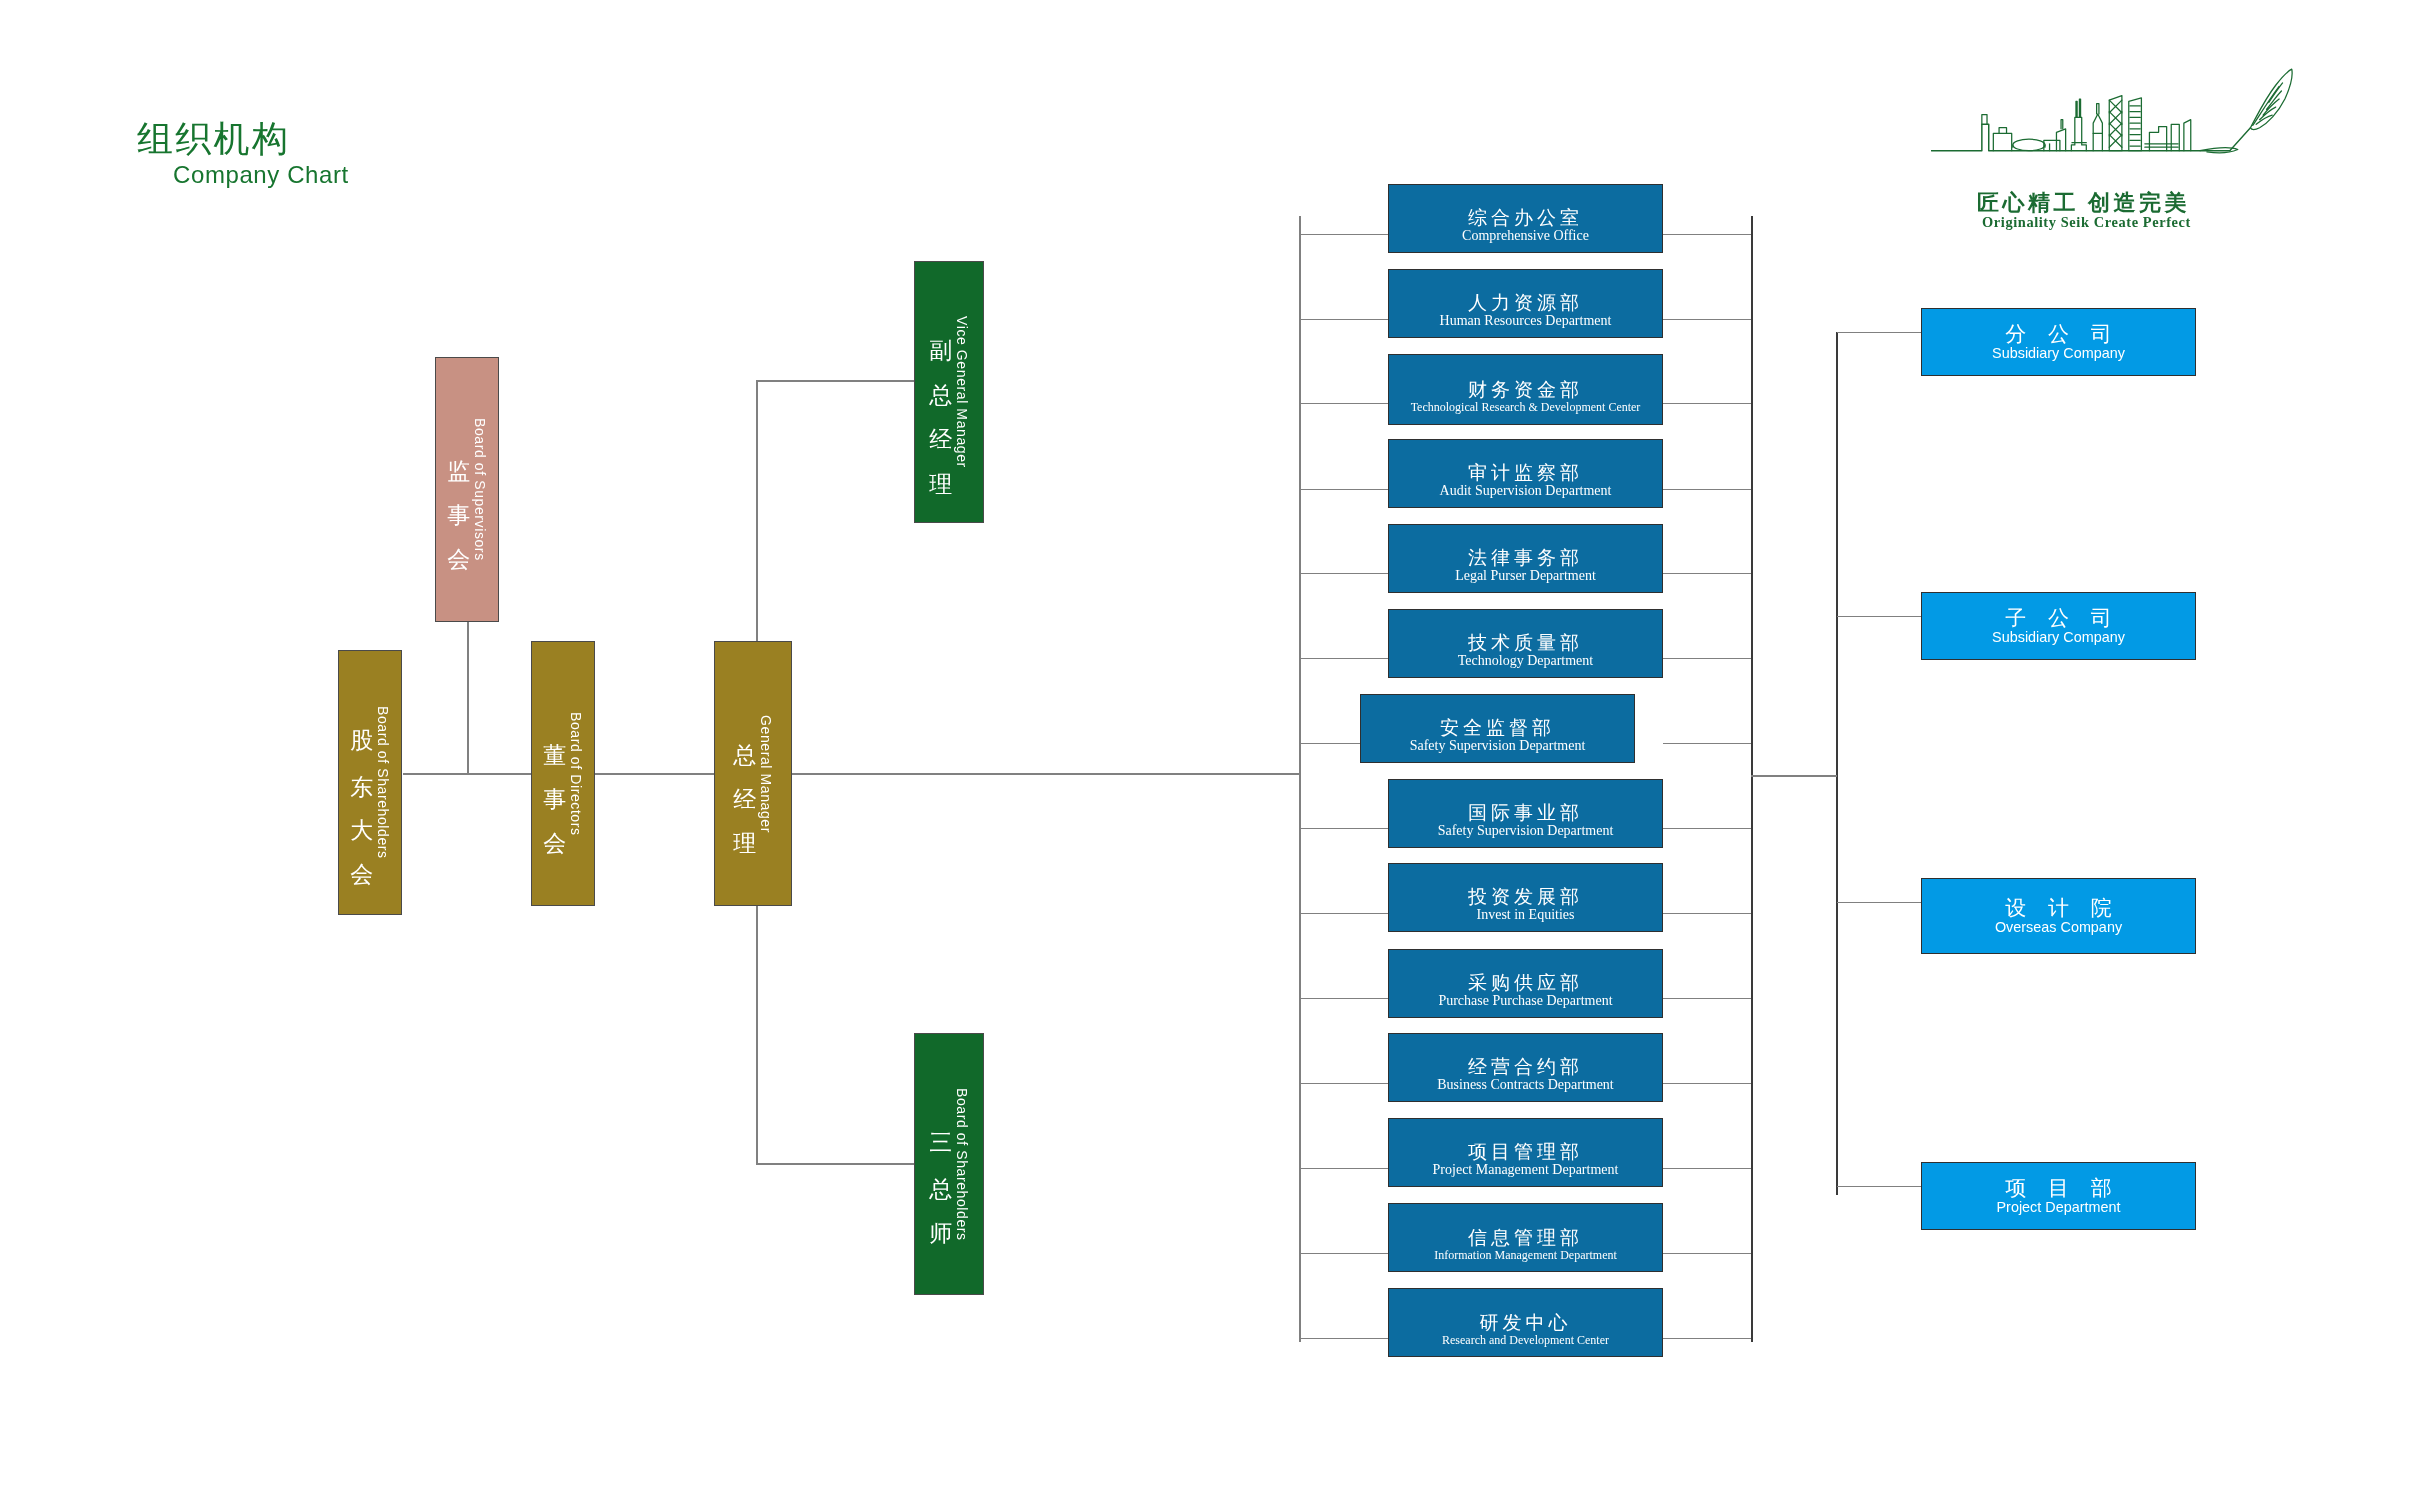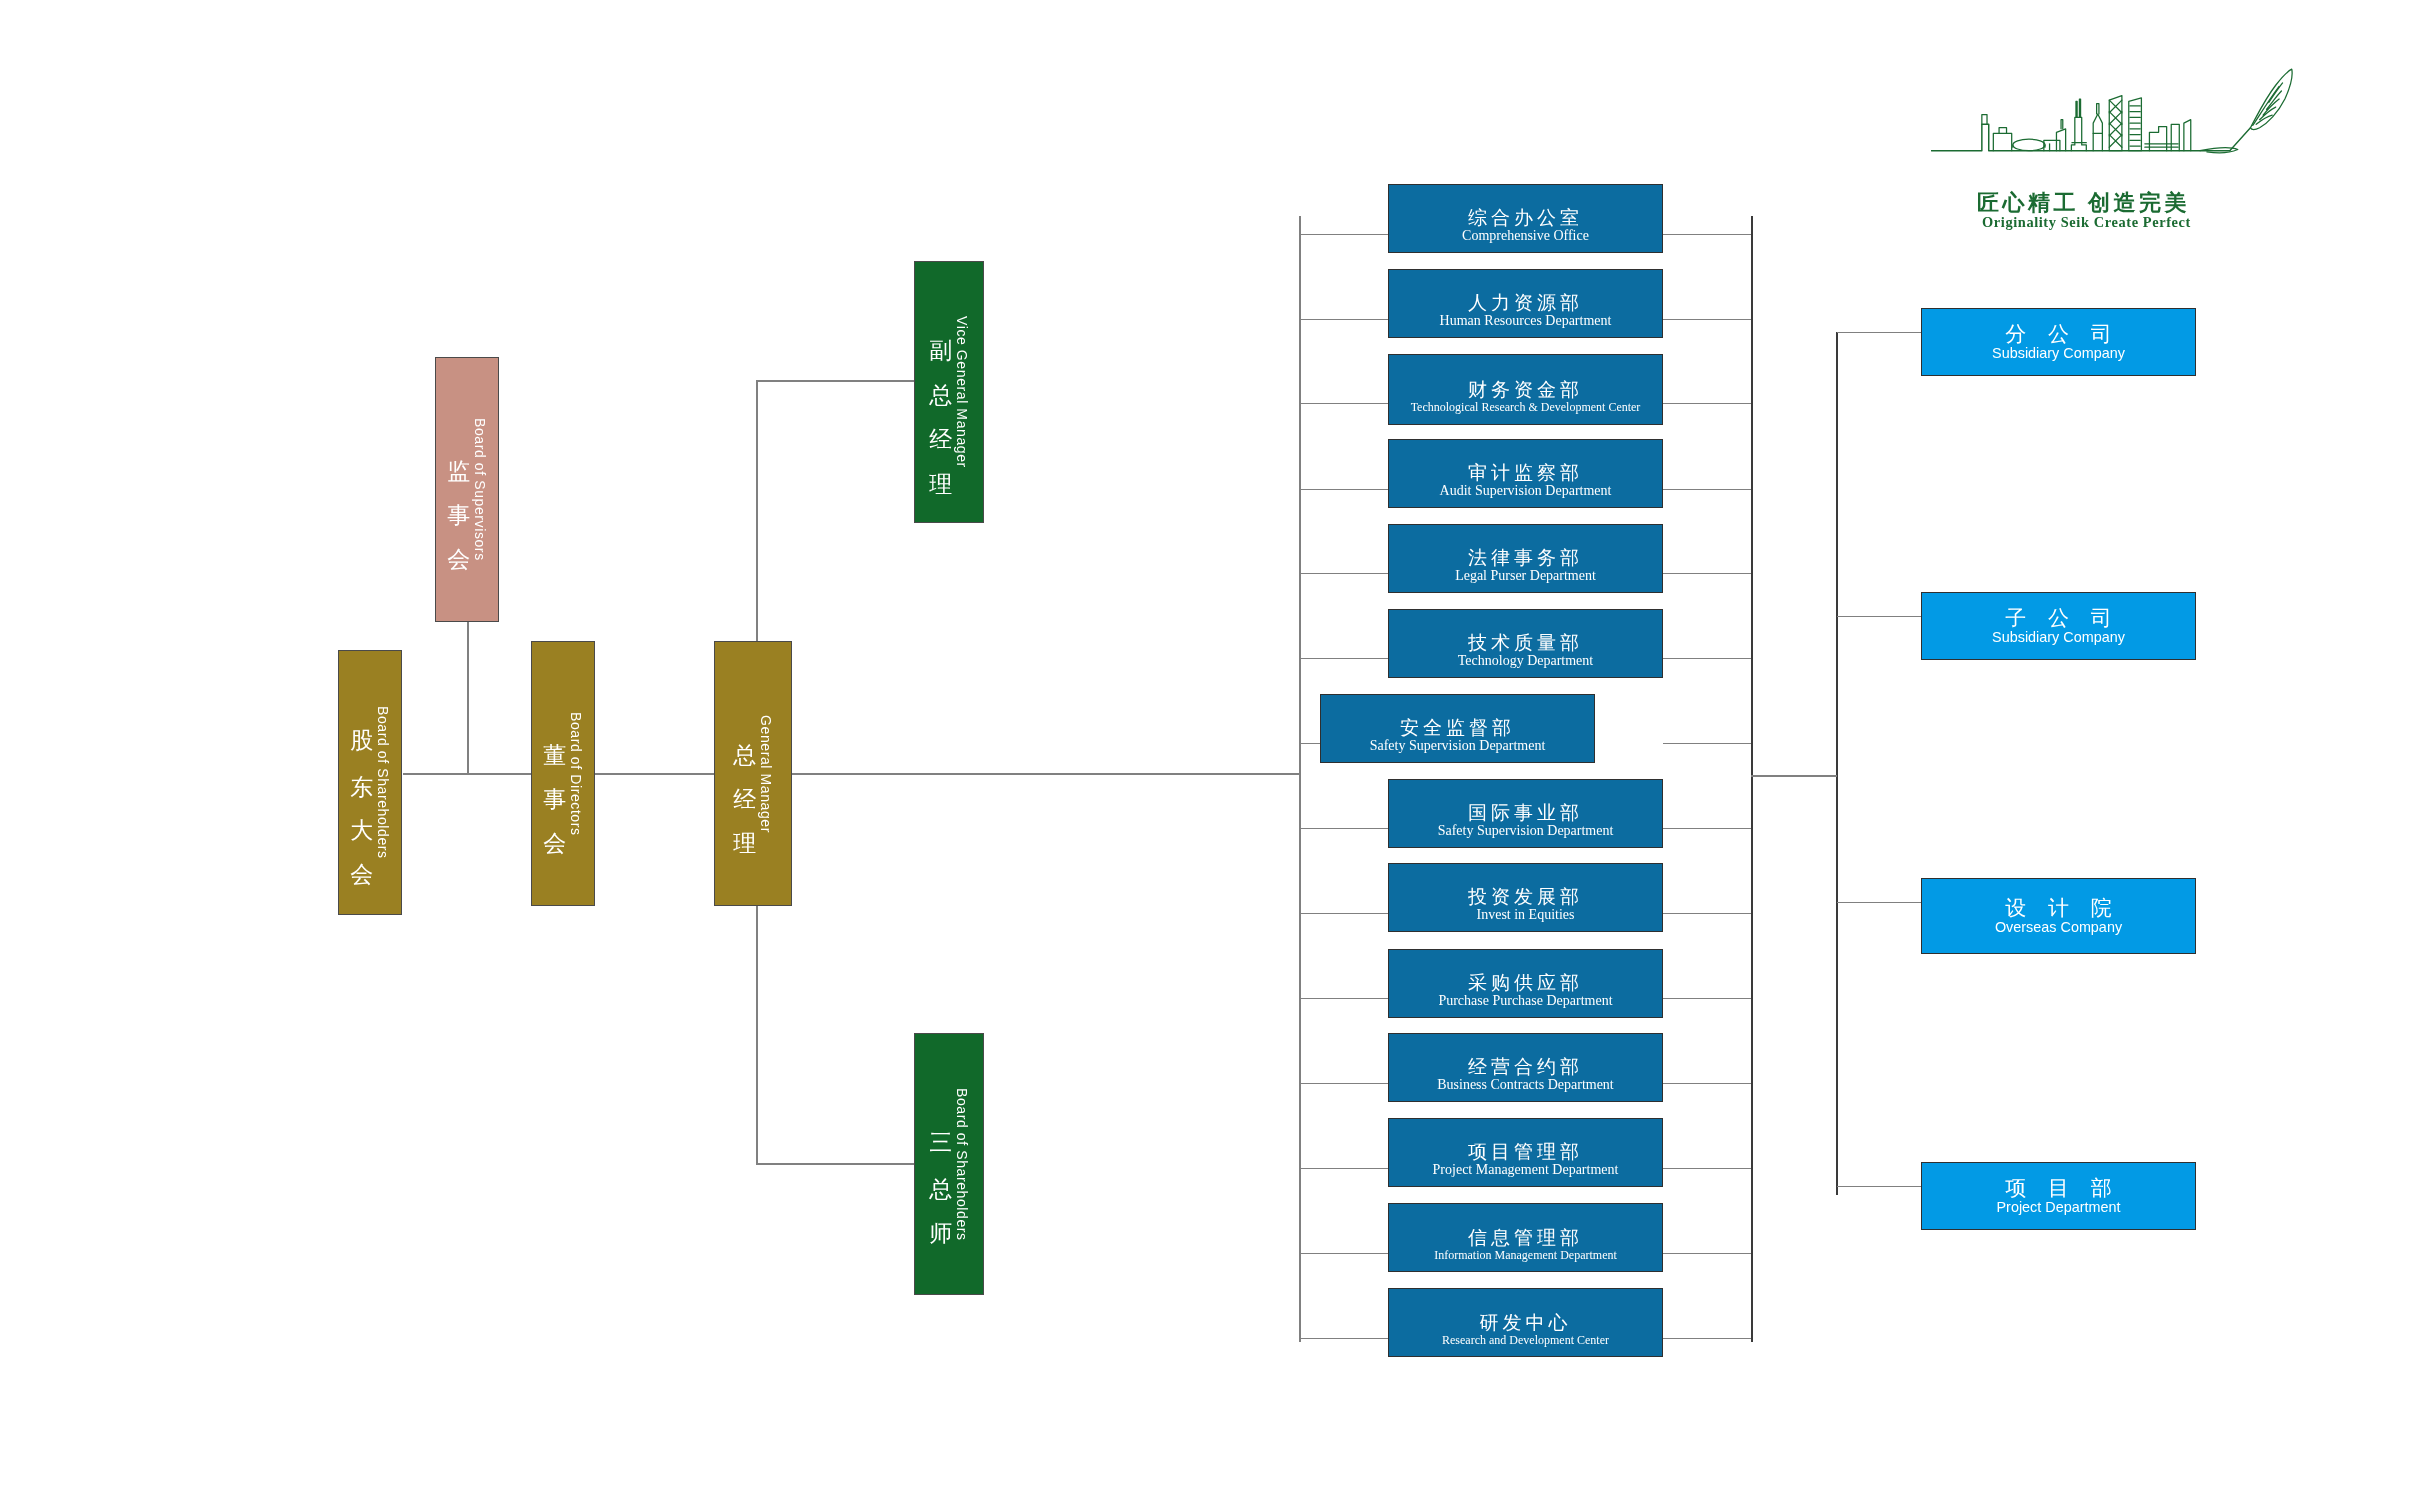--- a/index.html
+++ b/index.html
@@ -150,20 +150,24 @@
     font-size: 14.4px;
     line-height: 1.1;
     white-space: nowrap;
   }
 </style>
 </head>
 <body>
 
 <div id="stage">
 
+  <div class="title-block">
+    <div class="title-cn">组织机构</div>
+    <div class="title-en">Company Chart</div>
+  </div>
 
   <div class="logo">
     <svg width="368" height="132" viewBox="0 0 640 230" fill="none" stroke="#1b6b32" stroke-width="2.2" stroke-linejoin="round" stroke-linecap="round">
 
       <path d="M0 158 L88 158 L88 112 L100 112 L100 158 L520 158" stroke-width="2.6"></path>
 
       <path d="M88 112 L88 95 L97 95 L97 112"></path>
       <path d="M108 158 L108 128 L140 128 L140 158"></path>
       <path d="M118 128 L118 118 L131 118 L131 128"></path>
       <ellipse cx="170" cy="148" rx="28" ry="10"></ellipse>
@@ -284,21 +288,21 @@
         <div class="d-en">Legal Purser Department</div>
       </div>
       <div class="ln" style="left: 1300px; top: 658px; width: 89px; height: 1.2px;"></div>
       <div class="ln" style="left: 1663px; top: 658px; width: 88px; height: 1.2px;"></div>
       <div class="dbox" style="left: 1388px; top: 609px; width: 275px; height: 69px;">
         <div class="d-cn">技术质量部</div>
         <div class="d-en">Technology Department</div>
       </div>
       <div class="ln" style="left: 1300px; top: 743px; width: 89px; height: 1.2px;"></div>
       <div class="ln" style="left: 1663px; top: 743px; width: 88px; height: 1.2px;"></div>
-      <div class="dbox" style="left: 1320px; top: 694px; width: 275px; height: 69px;">
+      <div class="dbox" style="left: 1360px; top: 694px; width: 275px; height: 69px;">
         <div class="d-cn">安全监督部</div>
         <div class="d-en">Safety Supervision Department</div>
       </div>
       <div class="ln" style="left: 1300px; top: 828px; width: 89px; height: 1.2px;"></div>
       <div class="ln" style="left: 1663px; top: 828px; width: 88px; height: 1.2px;"></div>
       <div class="dbox" style="left: 1388px; top: 779px; width: 275px; height: 69px;">
         <div class="d-cn">国际事业部</div>
         <div class="d-en">Safety Supervision Department</div>
       </div>
       <div class="ln" style="left: 1300px; top: 913px; width: 89px; height: 1.2px;"></div>

